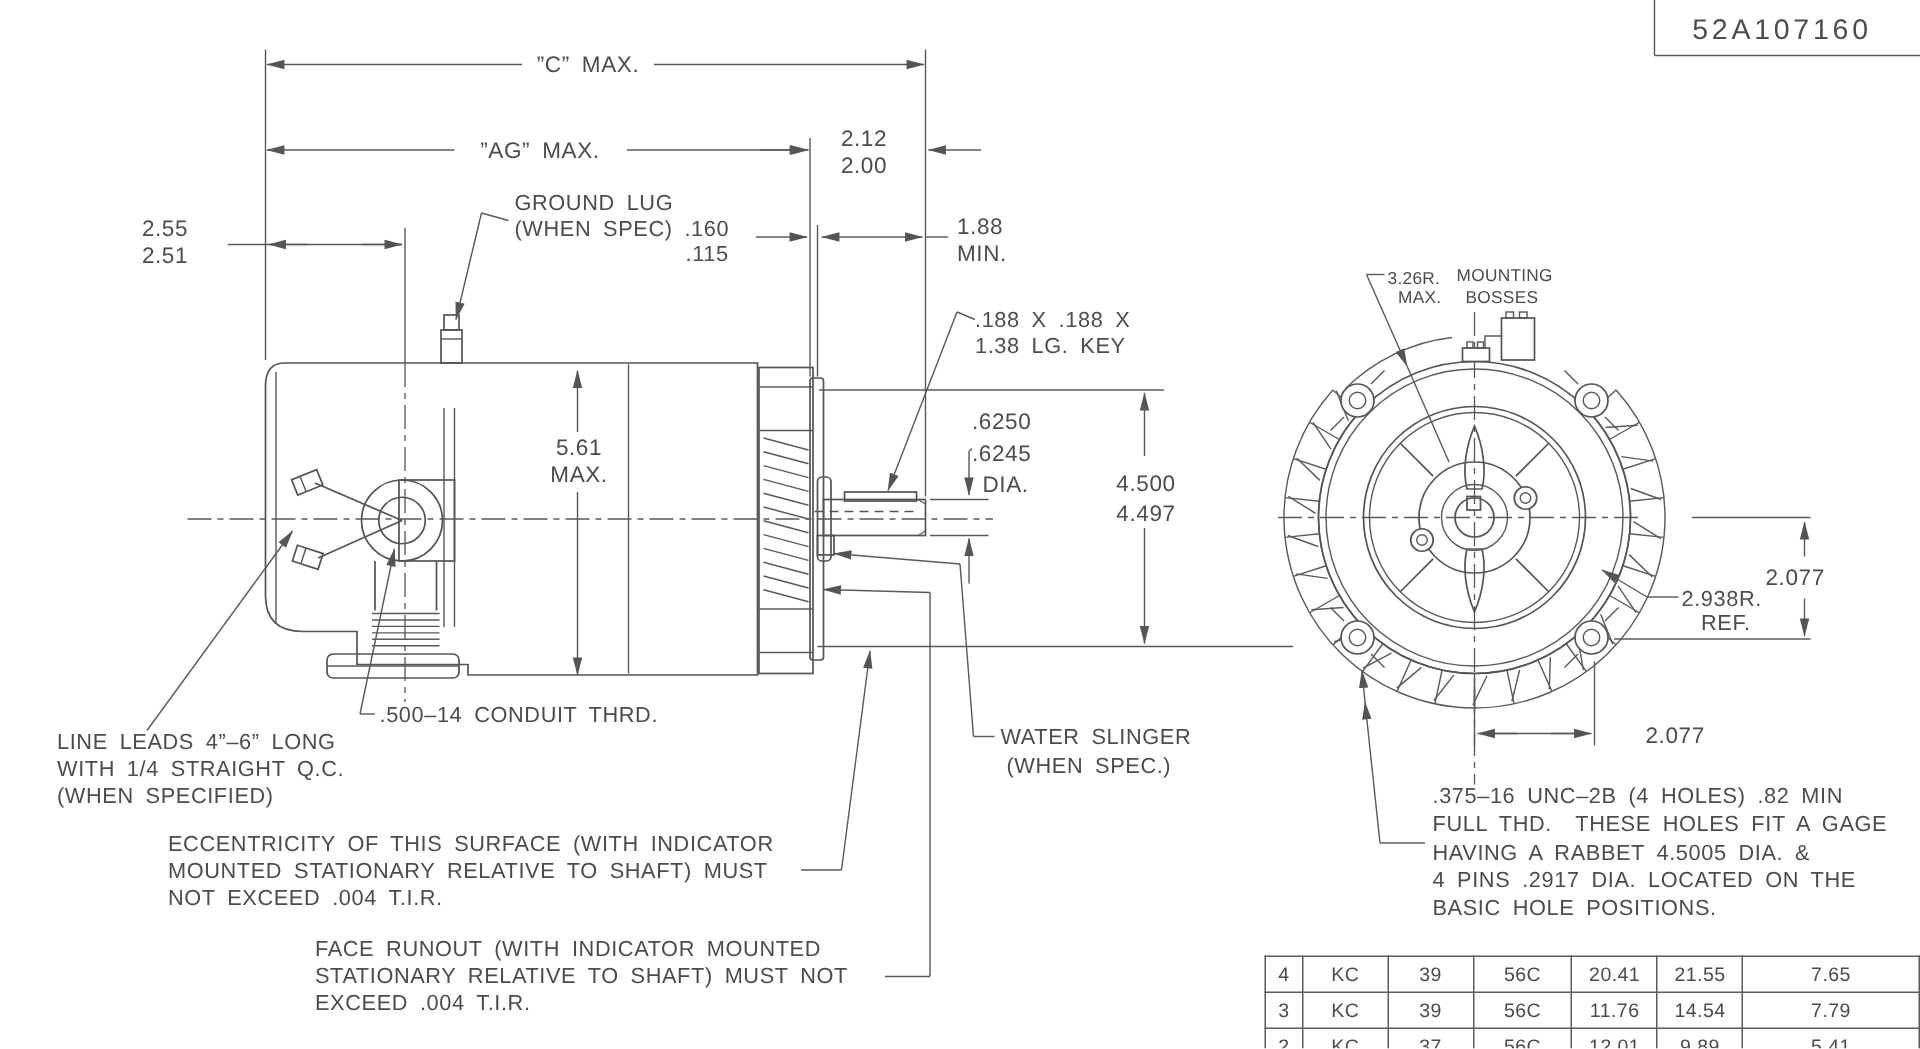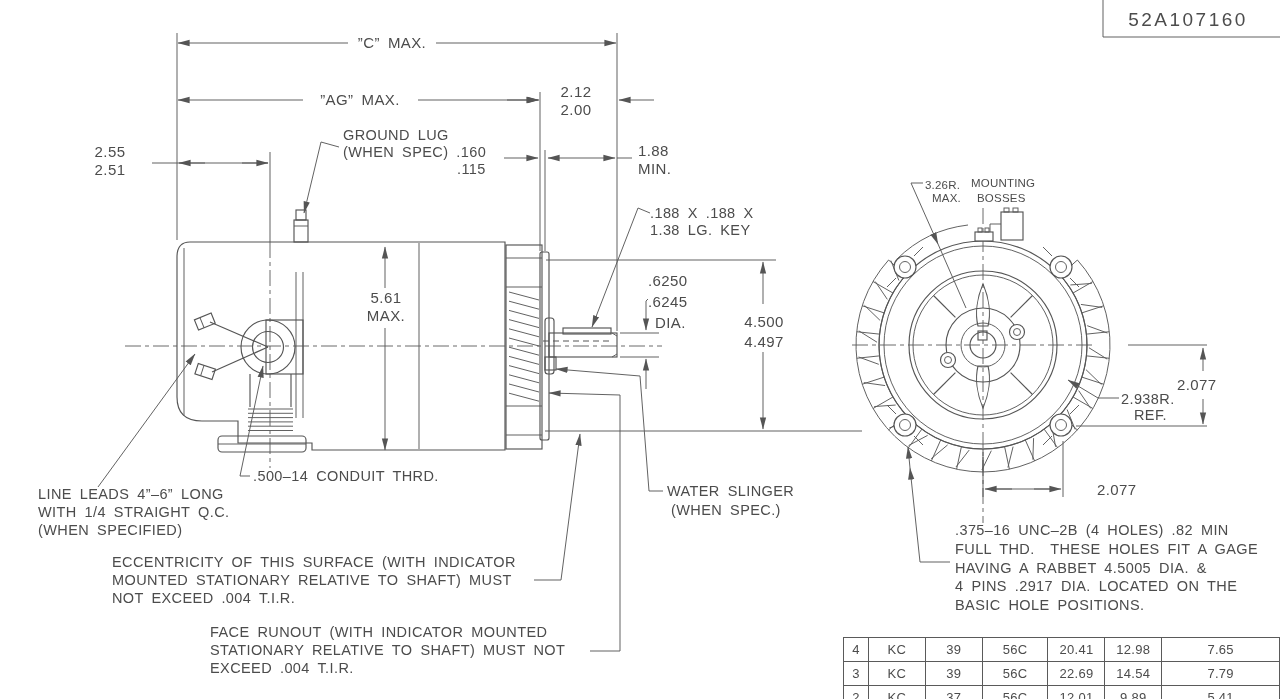--- a/index.html
+++ b/index.html
@@ -355,29 +355,29 @@
         <col style="width:57px">
         <col style="width:118px">
   </colgroup>
   <tbody>
         <tr>
     <td>4</td>
     <td>KC</td>
     <td>39</td>
     <td>56C</td>
     <td>20.41</td>
-    <td>12.98</td>
+    <td>21.55</td>
     <td>7.65</td>
   </tr>
   <tr>
     <td>3</td>
     <td>KC</td>
     <td>39</td>
     <td>56C</td>
-    <td>22.69</td>
+    <td>11.76</td>
     <td>14.54</td>
     <td>7.79</td>
   </tr>
   <tr>
     <td>2</td>
     <td>KC</td>
     <td>37</td>
     <td>56C</td>
     <td>12.01</td>
     <td>9.89</td>

